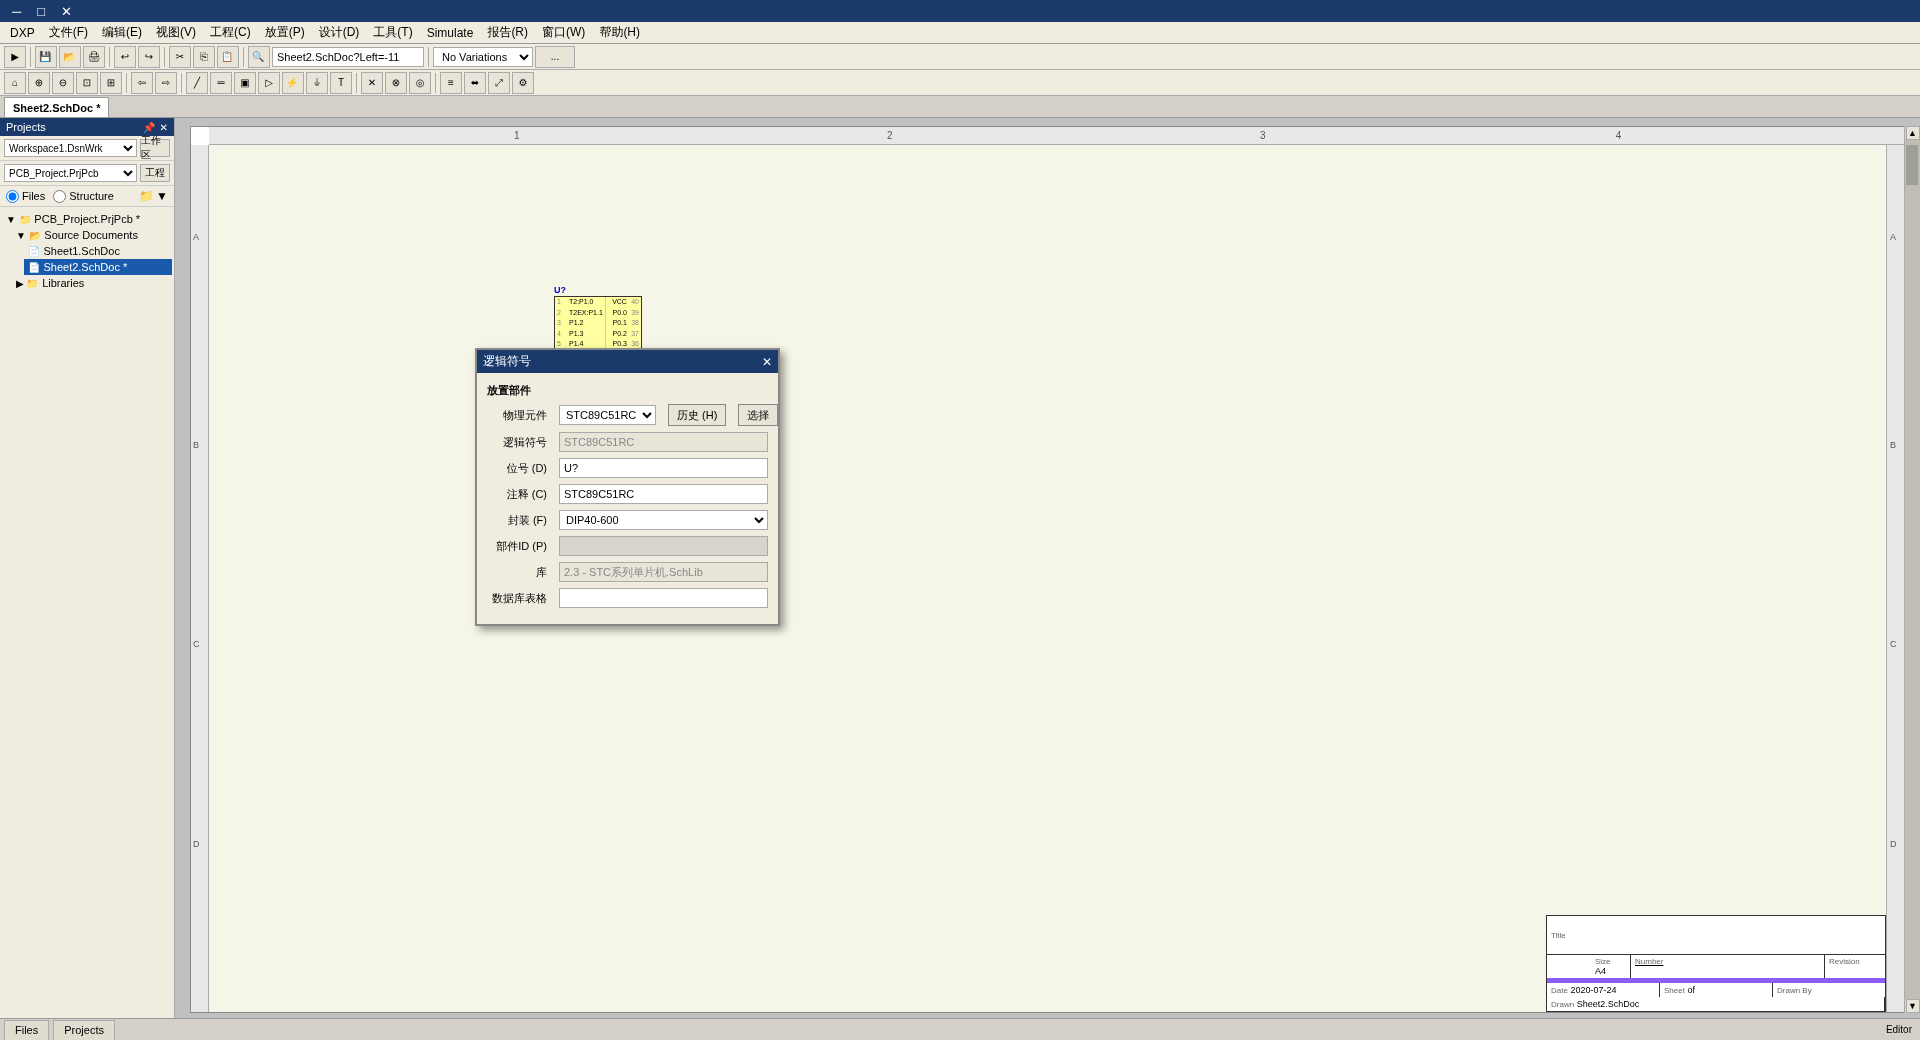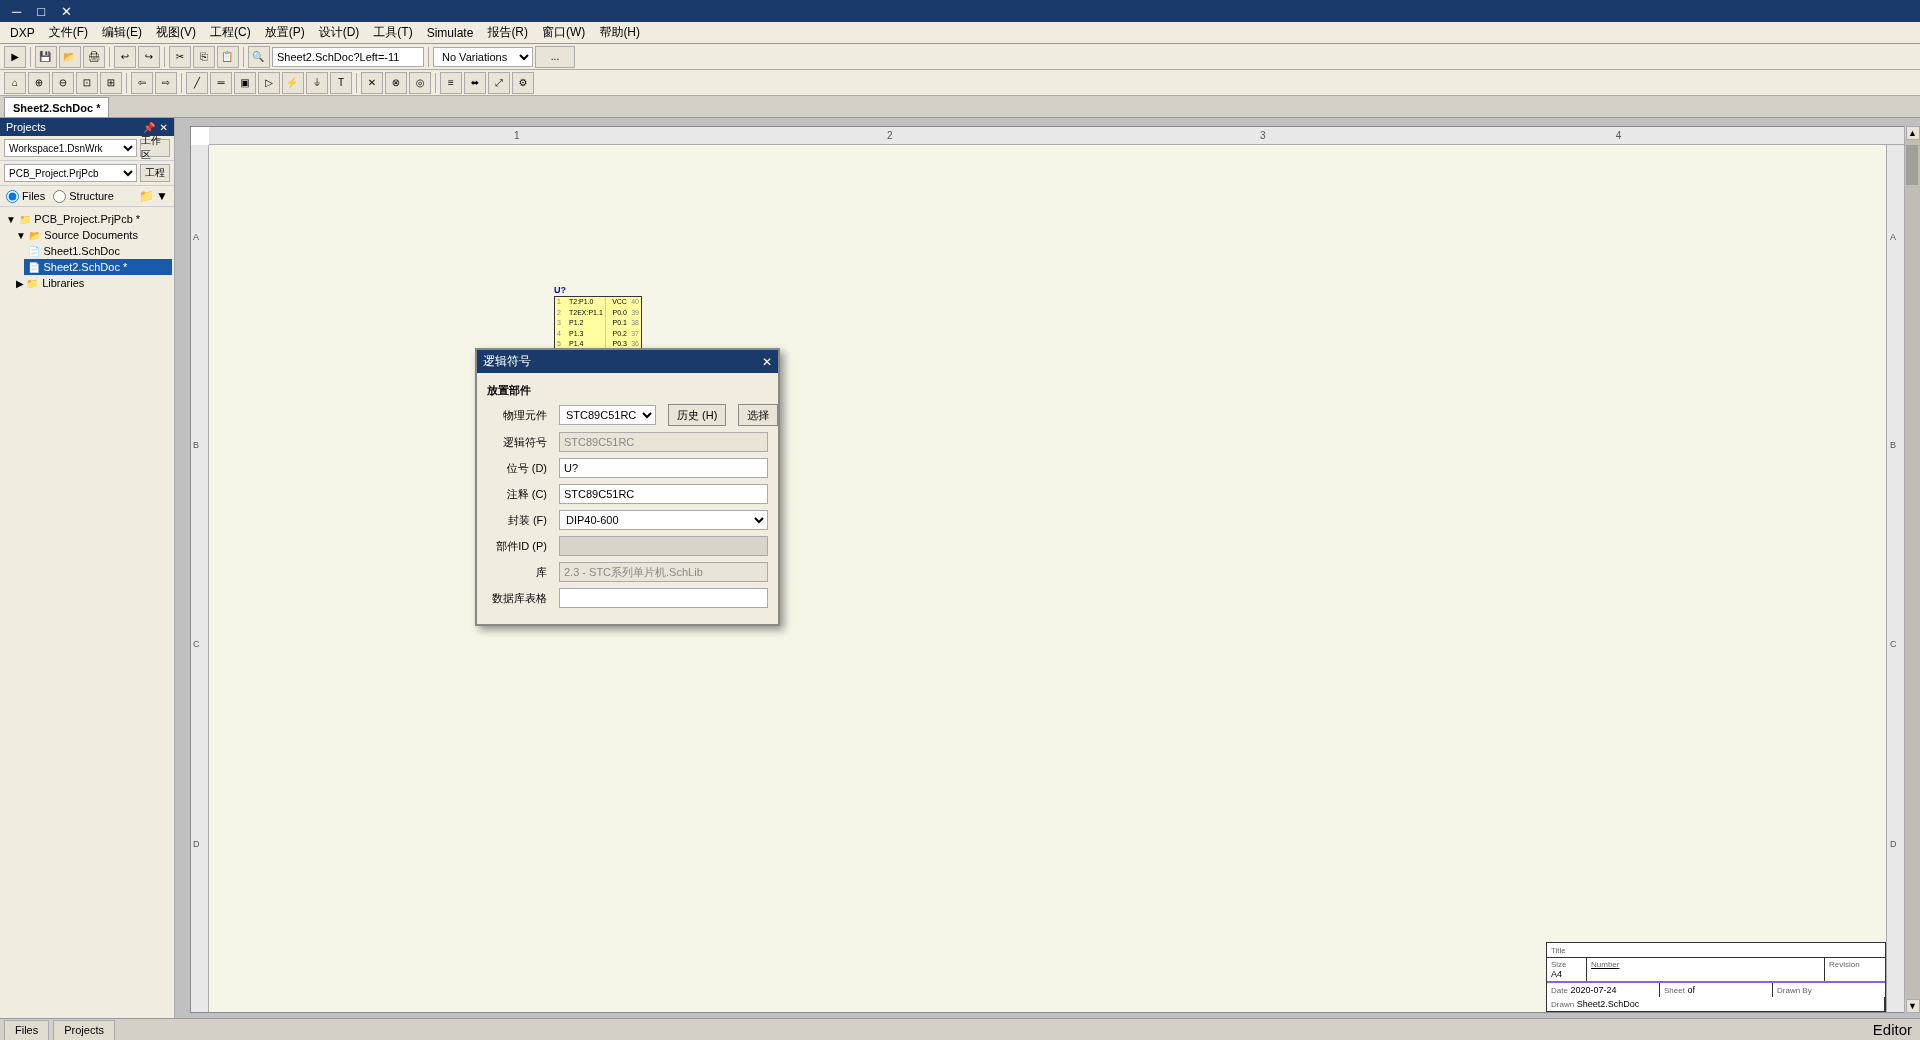--- a/index.html
+++ b/index.html
@@ -635,24 +635,24 @@
                 <span>P2.0</span>
                 <span style="color:#888; min-width:10px; text-align:right;">21</span>
               </div>
             </div>
           </div>
 
           <div style="font-size:9px; color:#cc0000; margin-top:1px; text-align:center;">STC89C51RC</div>
         </div>
 
         <div style="position:absolute; bottom:0; right:0; width:340px; border:1px solid #333; background:white; font-size:9px;">
-          <div style="border-bottom:1px solid #333; padding:2px 4px;">
+          <div style="border-bottom:1px solid #333; padding:14px 4px;">
             <span style="color:#666; font-size:8px;">Title</span>
           </div>
-          <div style="display:flex; border-bottom:2px solid #8b5cf6;">
+          <div style="display:flex; border-bottom:5px solid #8b5cf6;padding-left:44px;">
             <div style="border-right:1px solid #333; padding:2px 4px; min-width:40px;">
               <span style="display:block; color:#666; font-size:8px;">Size</span>
               <span>A4</span>
             </div>
             <div style="border-right:1px solid #333; padding:2px 4px; flex:1;text-decoration:underline;">
               <span style="display:block; color:#666; font-size:8px;">Number</span>
             </div>
             <div style="padding:2px 4px; min-width:60px;">
               <span style="display:block; color:#666; font-size:8px;">Revision</span>
             </div>
@@ -747,14 +747,14 @@
       </div>
     </div>
 
   </div>
 
 </div>
 
 <div id="bottom-panel">
   <div class="bottom-tab">Files</div>
   <div class="bottom-tab">Projects</div>
-  <span style="margin-left: auto; padding-right:8px; font-size:15px;">Editor</span>
+  <span style="margin-left: auto; padding-right:8px; font-size:10px;">Editor</span>
 </div>
 
 </body></html>

